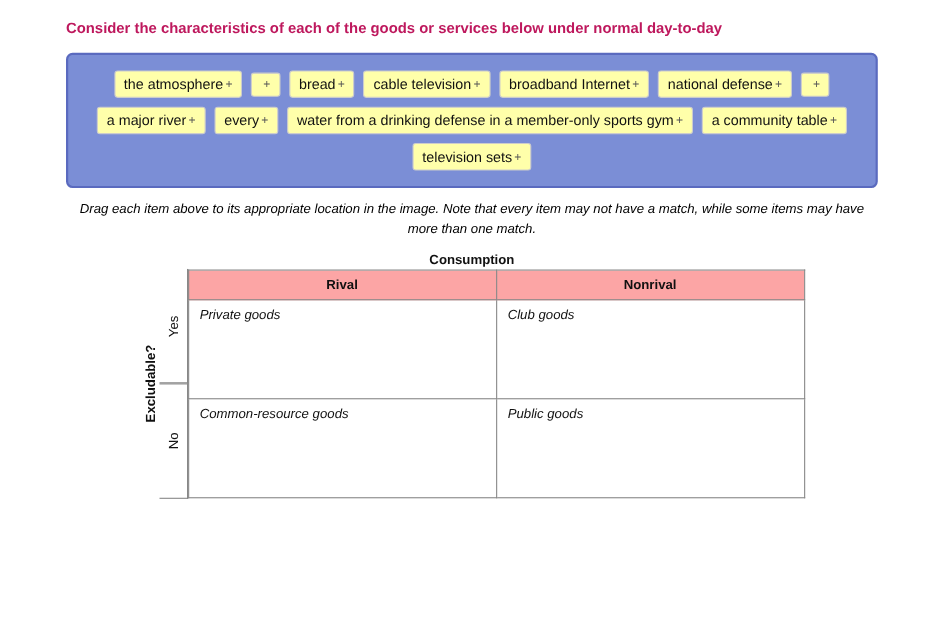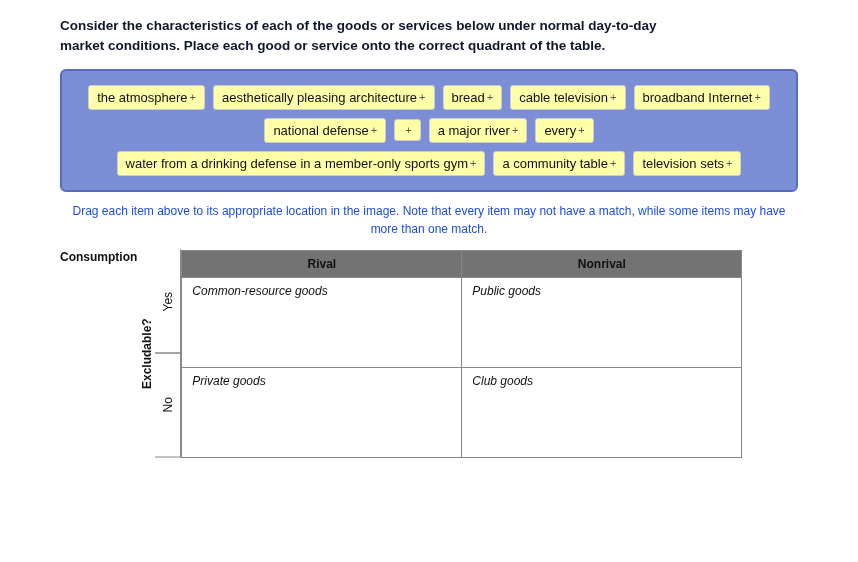--- a/index.html
+++ b/index.html
@@ -11,21 +11,21 @@
       padding: 16px 60px;
       font-size: 13px;
       color: #111;
     }
     .instructions {
       font-size: 13.5px;
       line-height: 1.5;
       margin-bottom: 12px;
     }
     .instructions span.highlight {
-      color: #0f172a;
+      color: #be185d;
       font-weight: bold;
     }
     .drag-area {
       background: #7b8ed6;
       border: 2px solid #5a6abf;
       border-radius: 6px;
       padding: 14px 18px;
       display: flex;
       flex-wrap: wrap;
       gap: 8px;
@@ -46,29 +46,30 @@
       align-items: center;
     }
     .drag-item .plus {
       color: #555;
       font-size: 11px;
       margin-left: 2px;
       vertical-align: super;
     }
     .drag-note {
       font-size: 12px;
+      font-style: italic;
       text-align: center;
       margin-bottom: 12px;
       line-height: 1.5;
-      color: #1d4ed8;
+      color: #000000;
     }
     .table-wrapper {
       display: flex;
-      flex-direction: row;
-      align-items: flex-start;
+      flex-direction: column;
+      align-items: center;
     }
     .consumption-label {
       font-size: 12px;
       font-weight: bold;
       margin-bottom: 2px;
       text-align: center;
     }
     .table-outer {
       display: flex;
       flex-direction: row;
@@ -121,41 +122,39 @@
     }
     .main-table td {
       width: 280px;
       height: 90px;
       min-height: 90px;
       vertical-align: top;
       font-size: 12px;
       font-style: italic;
     }
     .col-header-row th {
-      background: #737373;
+      background: #fca5a5;
       margin-top: 36px;
     }
   </style>
 </head>
 <body>
 
 <div>
   <p class="instructions">
     <span class="highlight">Consider the characteristics of each of the goods or services below under normal day-to-day</span><br>
-    <span class="highlight">market conditions. Place each good or service onto the correct quadrant of the table.</span>
   </p>
 </div>
 
 <div class="drag-area">
   <span class="drag-item">
     <span>the atmosphere</span>
       <span class="plus">+</span>
   </span>
   <span class="drag-item">
-    <span>aesthetically pleasing architecture</span>
       <span class="plus">+</span>
   </span>
   <span class="drag-item">
     <span>bread</span>
       <span class="plus">+</span>
   </span>
   <span class="drag-item">
     <span>cable television</span>
       <span class="plus">+</span>
   </span>
@@ -204,23 +203,23 @@
     </div>
     <table class="main-table">
       <thead>
         <tr class="col-header-row">
           <th>Rival</th>
           <th>Nonrival</th>
         </tr>
       </thead>
       <tbody>
         <tr>
+          <td>Private goods</td>
+          <td>Club goods</td>
+        </tr>
+        <tr>
           <td>Common-resource goods</td>
           <td>Public goods</td>
-        </tr>
-        <tr>
-          <td>Private goods</td>
-          <td>Club goods</td>
         </tr>
       </tbody>
     </table>
   </div>
 </div>
 
 </body></html>

